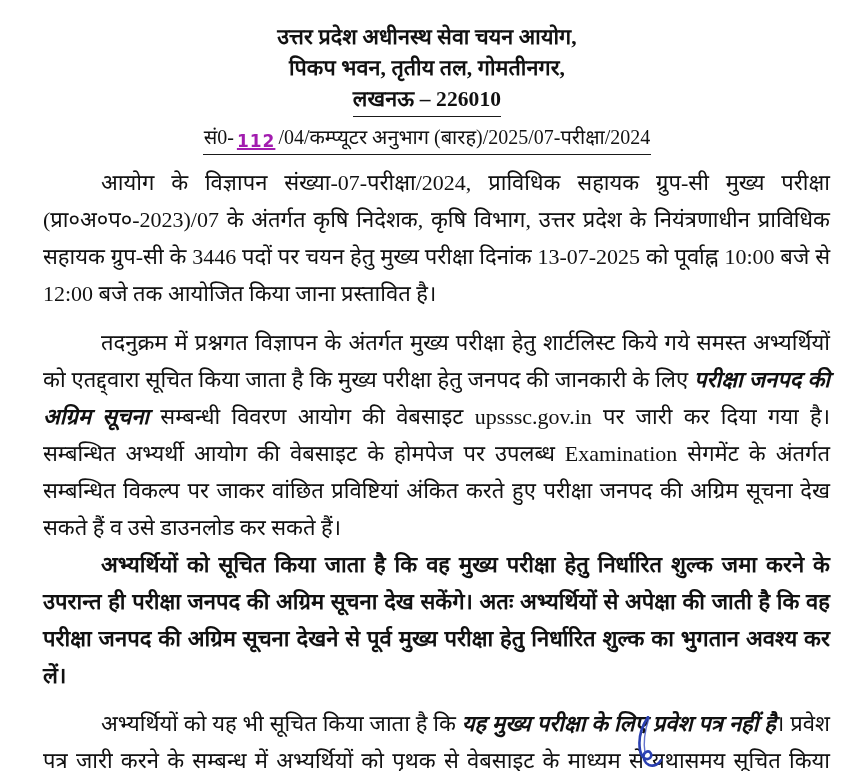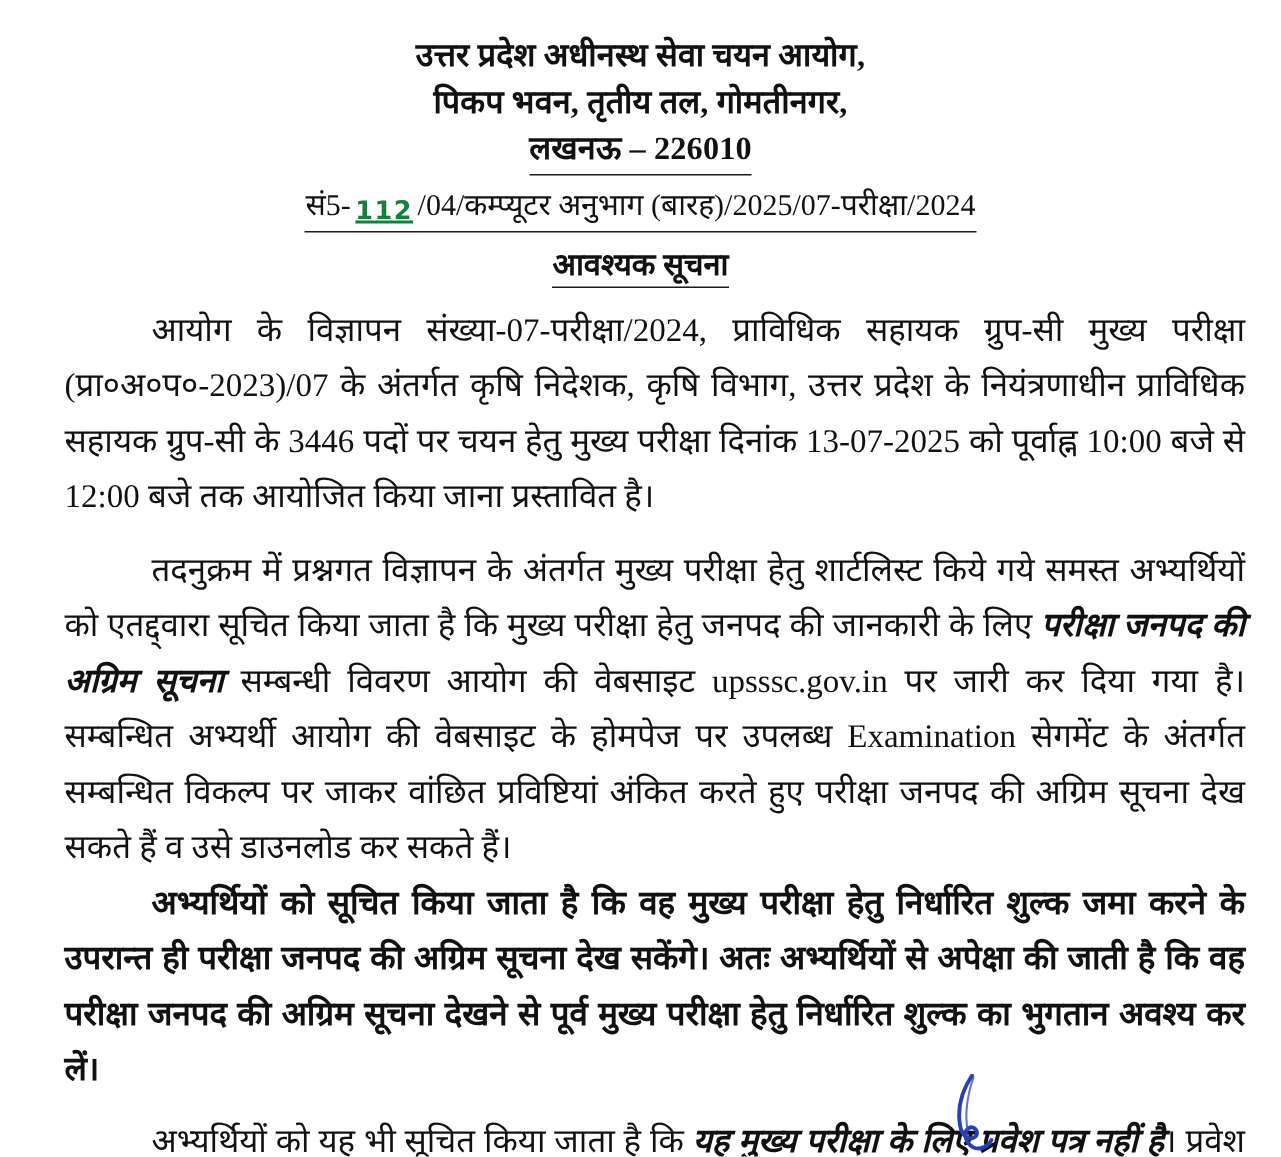--- a/index.html
+++ b/index.html
@@ -52,21 +52,21 @@
     font-size: 20px;
     line-height: 28px;
   }
   .refline-inner {
     display: inline-block;
     border-bottom: 1.6px solid #1a1a1a;
     padding: 0 1px 2px 1px;
     white-space: nowrap;
   }
   .handwritten {
-    color: #15803d;
+    color: #a21caf;
     font-family: "DejaVu Sans", sans-serif;
     font-weight: bold;
     font-size: 17px;
     letter-spacing: 1px;
     position: relative;
     top: 3px;
     padding: 0 3px;
     text-decoration: underline;
     text-decoration-thickness: 1.5px;
     text-underline-offset: 1px;
@@ -144,28 +144,25 @@
   <div class="header">
     <div class="header-line">उत्तर प्रदेश अधीनस्थ सेवा चयन आयोग,</div>
     <div class="header-line">पिकप भवन, तृतीय तल, गोमतीनगर,</div>
     <div class="header-line city">
       <span class="city-inner">लखनऊ – 226010</span>
     </div>
   </div>
 
   <div class="refline">
     <span class="refline-inner">
-      <span>सं5-</span><span class="handwritten">112</span><span>/04/कम्प्यूटर अनुभाग (बारह)/2025/07-परीक्षा/2024</span>
+      <span>सं0-</span><span class="handwritten">112</span><span>/04/कम्प्यूटर अनुभाग (बारह)/2025/07-परीक्षा/2024</span>
     </span>
   </div>
 
 
-  <div class="subject">
-    <span class="subject-inner">आवश्यक सूचना</span>
-  </div>
 
   <div class="body">
 
     <p class="para p1">
       <span>आयोग के विज्ञापन संख्या-07-परीक्षा/2024, प्राविधिक सहायक ग्रुप-सी मुख्य परीक्षा (प्रा०अ०प०-2023)/07 के अंतर्गत कृषि निदेशक, कृषि विभाग, उत्तर प्रदेश के नियंत्रणाधीन प्राविधिक सहायक ग्रुप-सी के 3446 पदों पर चयन हेतु मुख्य परीक्षा दिनांक 13-07-2025 को पूर्वाह्न 10:00 बजे से 12:00 बजे तक आयोजित किया जाना प्रस्तावित है।</span>
     </p>
 
     <p class="para p2">
       <span>तदनुक्रम में प्रश्नगत विज्ञापन के अंतर्गत मुख्य परीक्षा हेतु शार्टलिस्ट किये गये समस्त अभ्यर्थियों को एतद्द्वारा सूचित किया जाता है कि मुख्य परीक्षा हेतु जनपद की जानकारी के लिए </span><b>परीक्षा जनपद की अग्रिम सूचना</b><span> सम्बन्धी विवरण आयोग की वेबसाइट upsssc.gov.in पर जारी कर दिया गया है। सम्बन्धित अभ्यर्थी आयोग की वेबसाइट के होमपेज पर उपलब्ध Examination सेगमेंट के अंतर्गत सम्बन्धित विकल्प पर जाकर वांछित प्रविष्टियां अंकित करते हुए परीक्षा जनपद की अग्रिम सूचना देख सकते हैं व उसे डाउनलोड कर सकते हैं।</span>
     </p>

